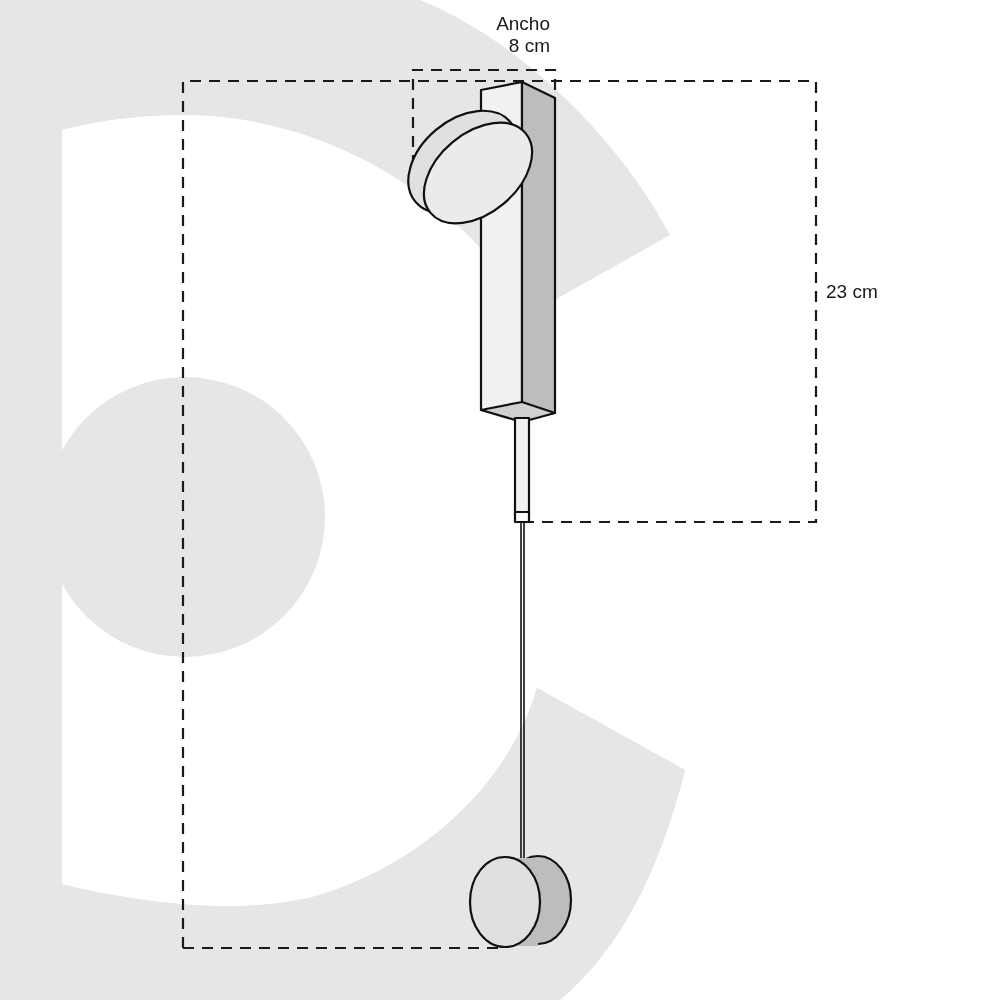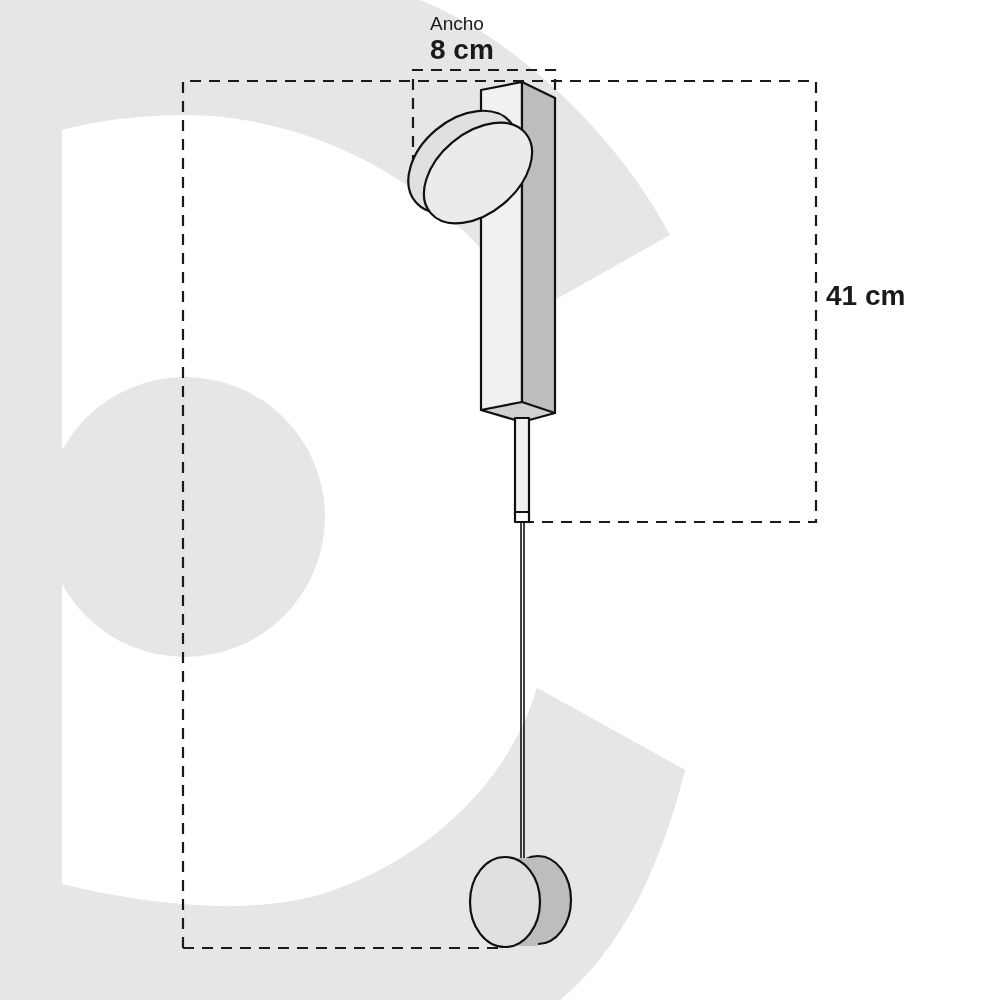--- a/index.html
+++ b/index.html
@@ -8,26 +8,26 @@
       width: 1000px;
       height: 1000px;
       overflow: hidden;
       background: #ffffff;
       font-family: "Liberation Sans", "DejaVu Sans", sans-serif;
     }
     svg.drawing { position: absolute; left: 0; top: 0; }
     .label {
       position: absolute;
       color: #1a1a1a;
-      text-align: left;
+      text-align: right;
       line-height: 1;
       white-space: nowrap;
     }
     .label .cap { font-size: 19px; display: block; }
-    .label .val { font-size: 28px; display: block; margin-top: 3px; font-weight: bold; }
+    .label .val { font-size: 19px; display: block; margin-top: 3px; }
     .lbl-width  { left: 430px; top: 14px; width: 120px; }
     .lbl-height { left: 58px;  top: 486px; width: 130px; }
     .lbl-depth  { left: 826px; top: 282px; }
     .lbl-depth .val { margin-top: 0; }
   </style>
 </head>
 <body>
 
 <div class="canvas">
 
@@ -77,17 +77,17 @@
       <ellipse cx="505" cy="902" rx="35" ry="45" fill="#e2dfe0"></ellipse>
     </g>
   </svg>
 
   <div class="label lbl-width">
     <span class="cap">Ancho</span>
     <span class="val">8 cm</span>
   </div>
 
   <div class="label lbl-depth">
-    <span class="val">41 cm</span>
+    <span class="val">23 cm</span>
   </div>
 
 
 </div>
 
 </body></html>

